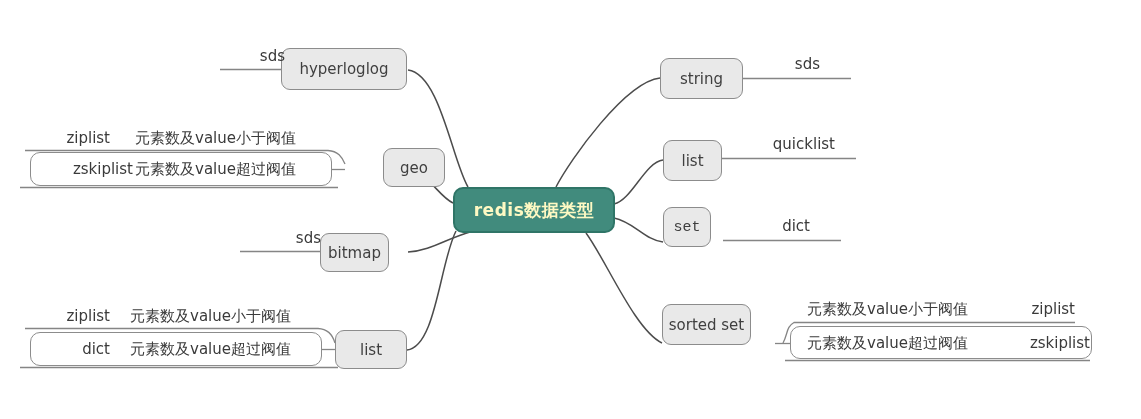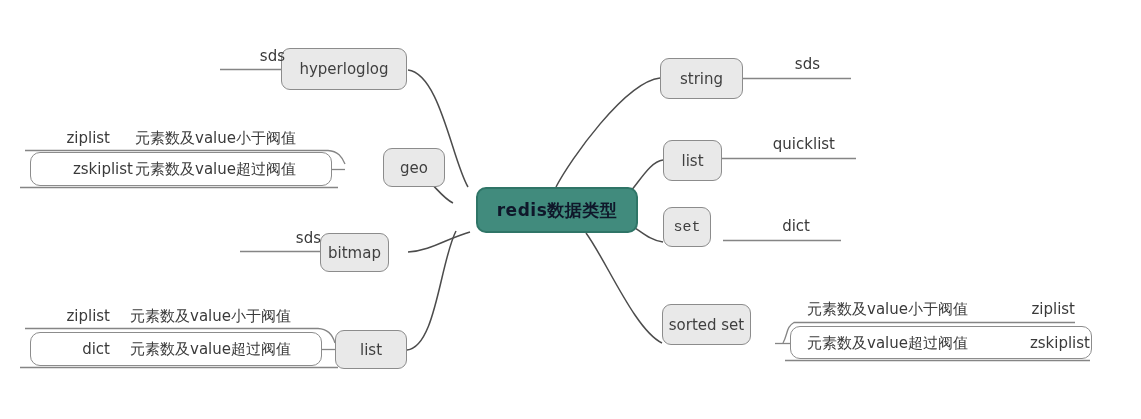--- a/index.html
+++ b/index.html
@@ -8,21 +8,21 @@
     font-family:"DejaVu Sans","Liberation Sans",sans-serif; overflow:hidden;
   }
   .wires { position:absolute; left:0; top:0; width:1141px; height:419px; pointer-events:none; }
   .topic {
     position:absolute; display:flex; align-items:center; justify-content:center;
     background:#e9e9e9; border:1px solid #8c8c8c; border-radius:9px;
     color:#3f3f3f; font-size:15px; white-space:nowrap; box-sizing:border-box;
   }
   .root-topic {
     background:#418b7d; border:2px solid #2f7567; border-radius:10px;
-    color:#0f172a; font-size:17px; font-weight:600; letter-spacing:0.5px;margin-left:23px;
+    color:#fef9c3; font-size:17px; font-weight:600; letter-spacing:0.5px;
   }
   .lbl {
     position:absolute; font-size:15px; color:#3a3a3a; line-height:20px;
     white-space:nowrap; box-sizing:border-box;
   }
   .lbl.c { text-align:right; }
   .rowbox {
     position:absolute; background:#ffffff; border:1px solid #8c8c8c;
     border-radius:10px; box-sizing:border-box;
   }

